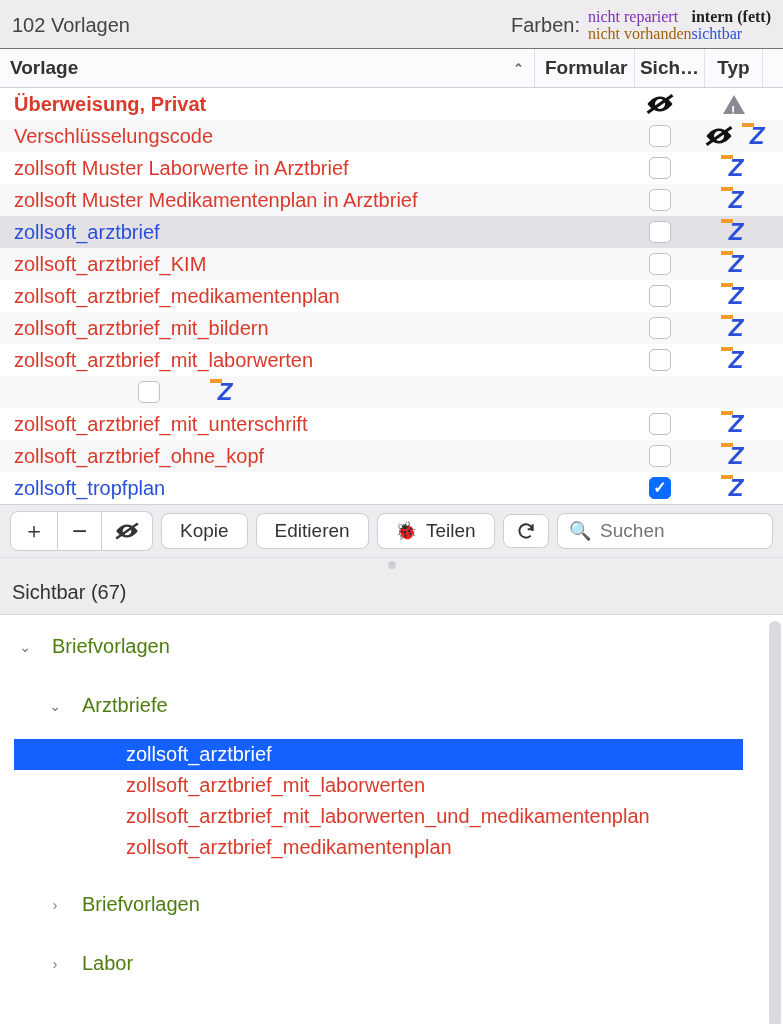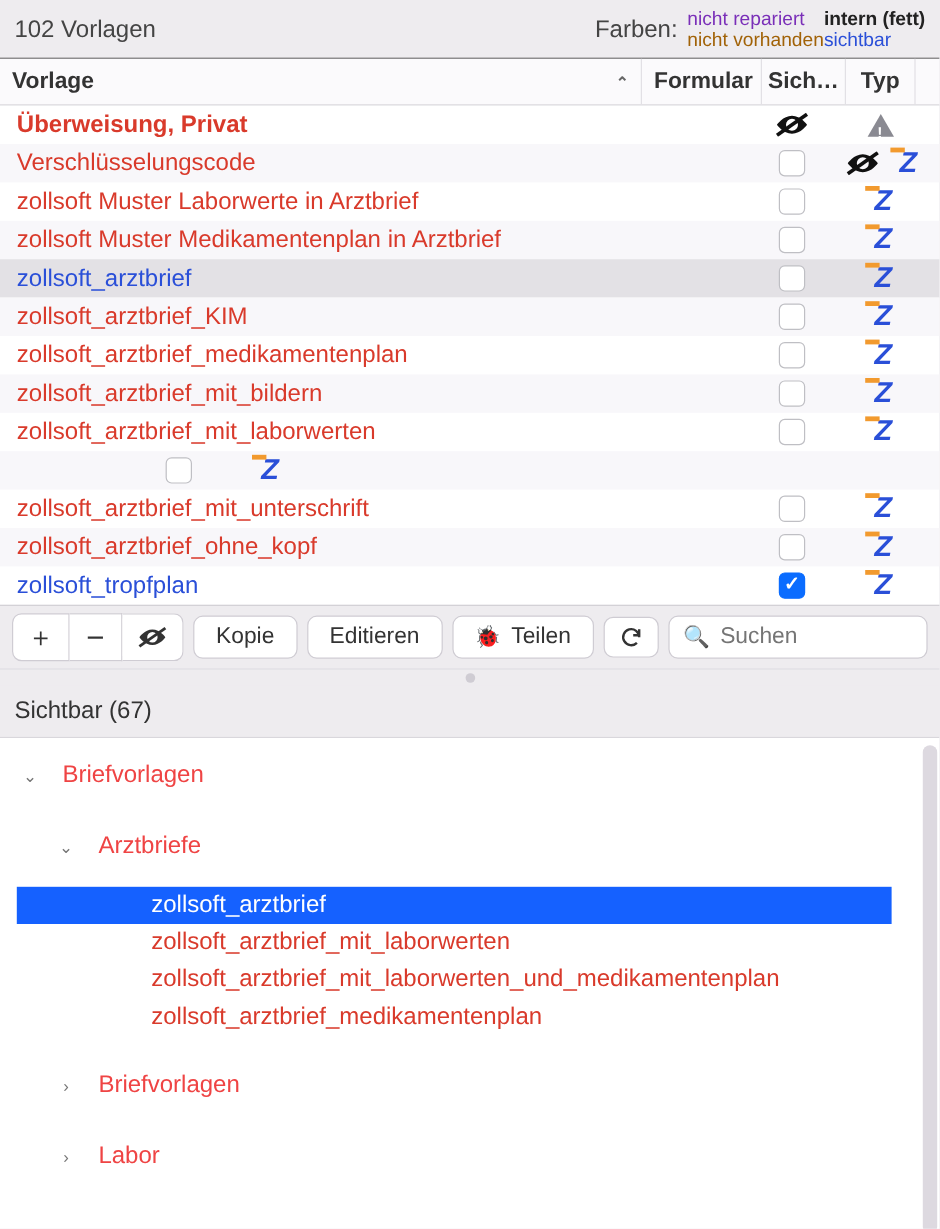--- a/index.html
+++ b/index.html
@@ -14,21 +14,21 @@
   }
   .header {
     display: flex;
     align-items: center;
     padding: 8px 12px 6px 12px;
     font-size: 20px;
   }
   .header-title { flex: 0 0 auto; color: #444; }
   .header-spacer { flex: 1; }
   .header-farben { color: #444; margin-right: 8px; }
-  .legend-col { display: flex; flex-direction: column; font-size: 16px; line-height: 17px; }
+  .legend-col { display: flex; flex-direction: column; font-size: 16px; line-height: 17px; font-family: Liberation Serif, serif; }
   .legend-col + .legend-col { }
   .c-purple { color: #7a2fb8; }
   .c-red { color: #a16207; }
   .c-blue { color: #2a4fd8; }
   .c-black { font-weight: 700; color: #222; }
 
   .tablehead {
     display: flex;
     align-items: center;
     background: #fbfafc;
@@ -121,21 +121,21 @@
     padding: 10px 12px; font-size:20px; color:#333; background:#eeecef;
   }
 
   .lower {
     background:#fff; border-top:1px solid #d9d7dc; position:relative; height:420px;
   }
   .lower-scroll { position:absolute; right:2px; top:6px; bottom:6px; width:12px; background:#ddd9e0; border-radius:6px;}
   .lower-content { padding: 14px 20px 0 14px;}
   .tree-row { display:flex; align-items:center; gap:16px; padding:6px 0; }
   .caret { width:22px; color:#777; font-size:14px; display:inline-flex; justify-content:center; }
-  .tree-label { color:#ef4444; font-size:20px; }
+  .tree-label { color:#4d7c0f; font-size:20px; }
   .tree-indent1 { padding-left: 30px; }
   .tree-indent2 { padding-left: 112px; }
   .tree-sel { background:#1561ff; margin:0 20px 0 0; padding:4px 0 4px 112px;}
   .tree-sel .leaf { color:#fff !important; }
   .leaf { font-size:20px; }
   .leaf.red { color:#d93a2b; }
   .leaf.blue { color:#2a4fd8; }
   .spacer-v { height: 24px; }
 
   svg.eye { display:block;}

